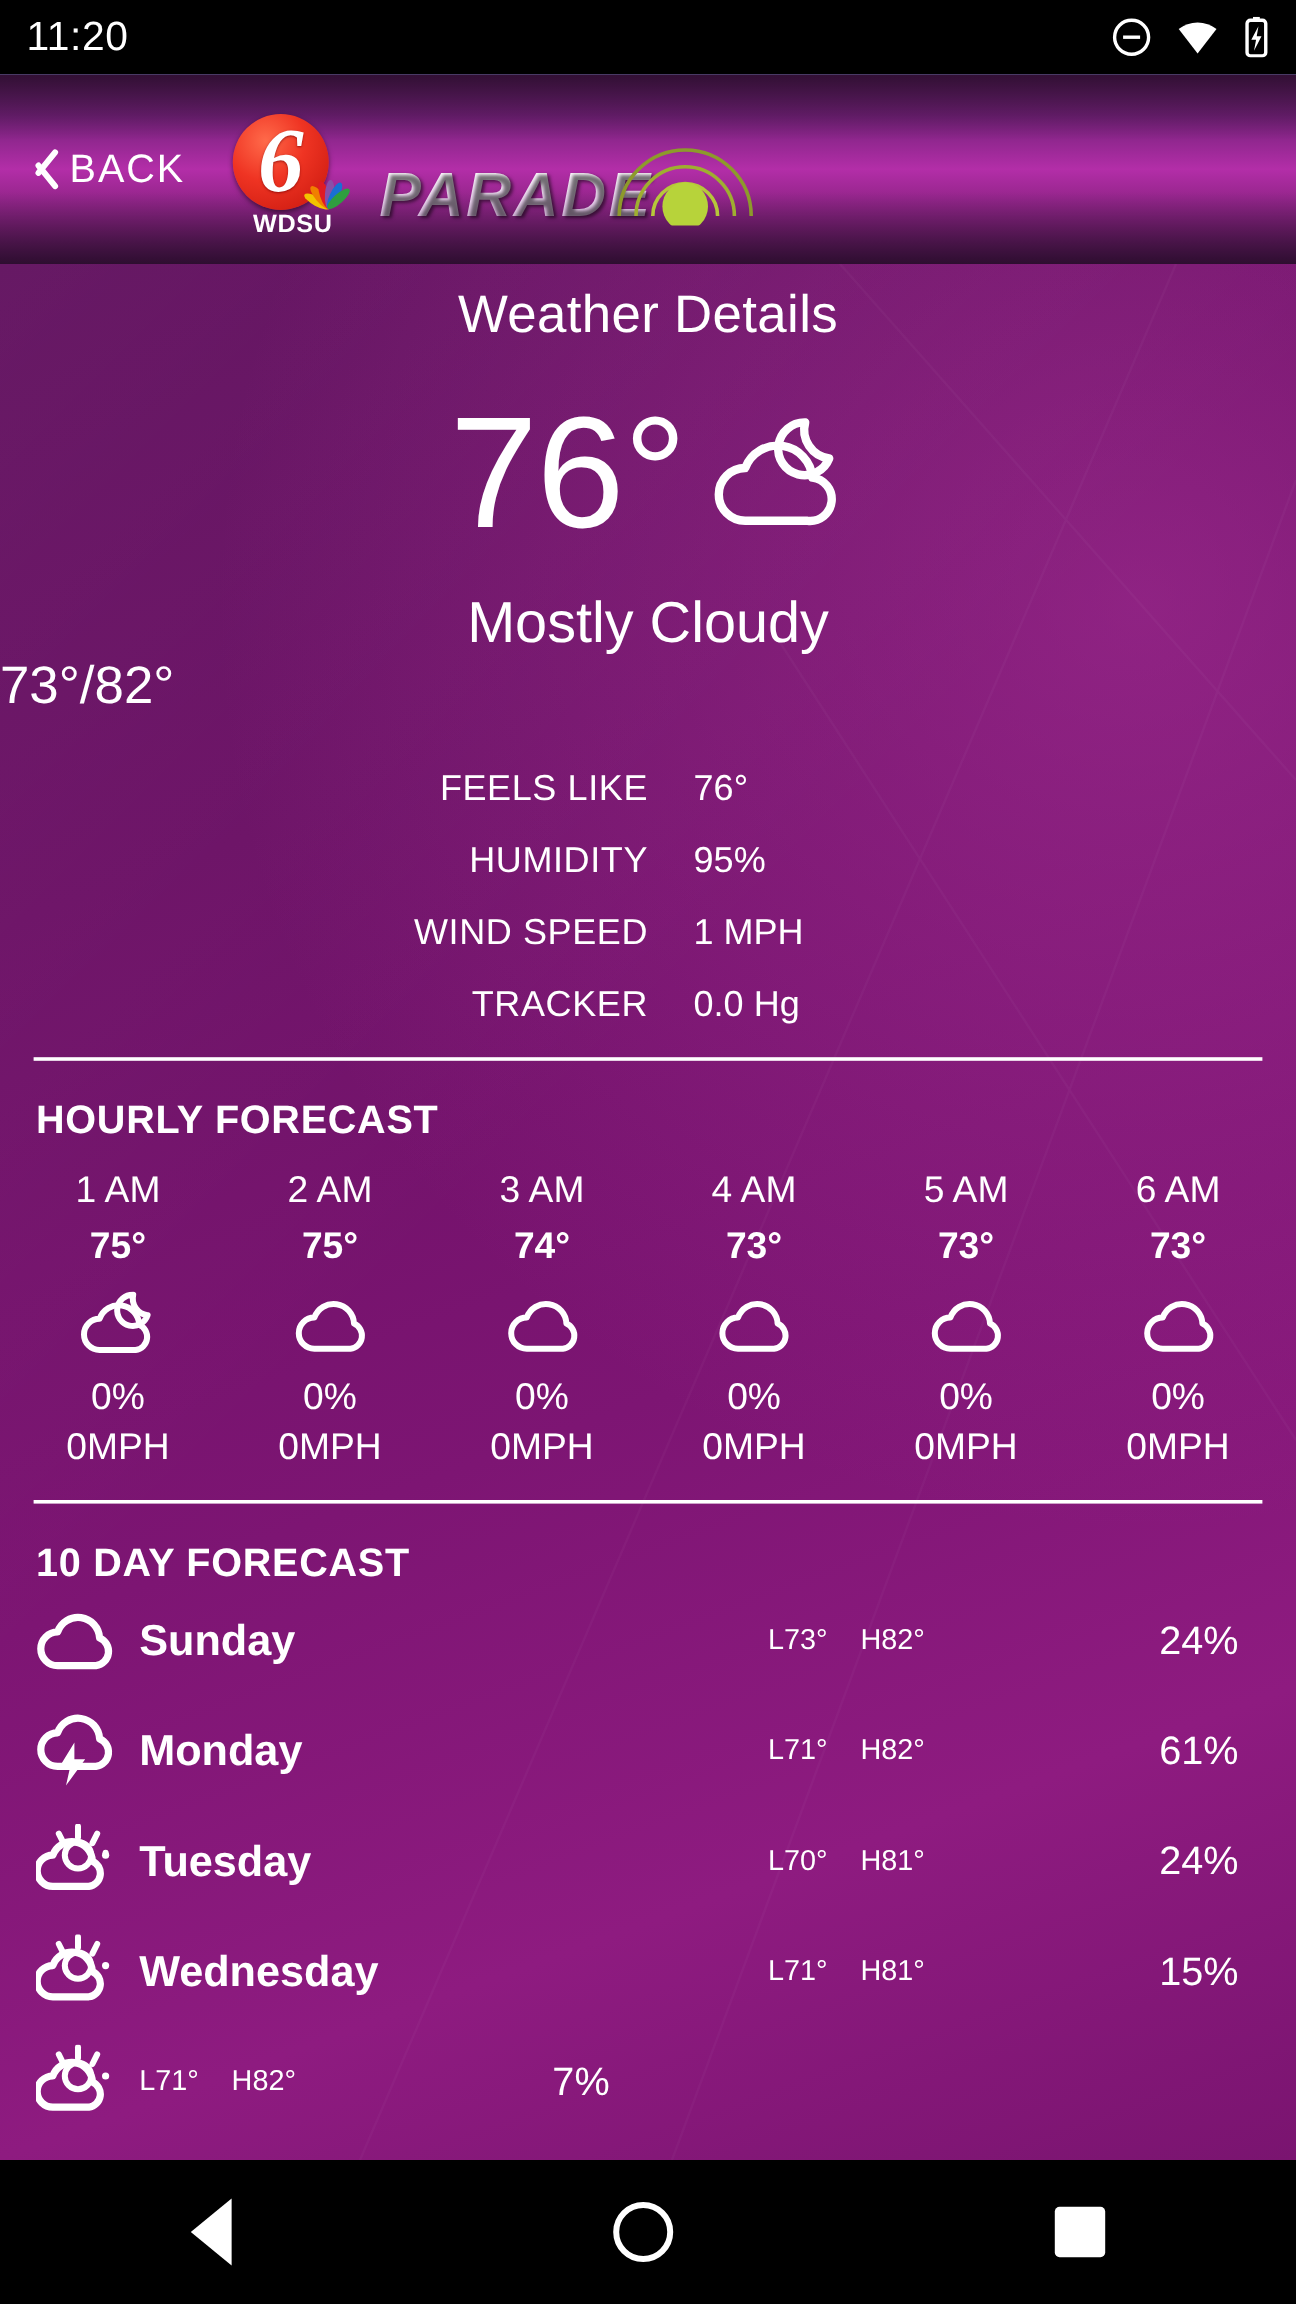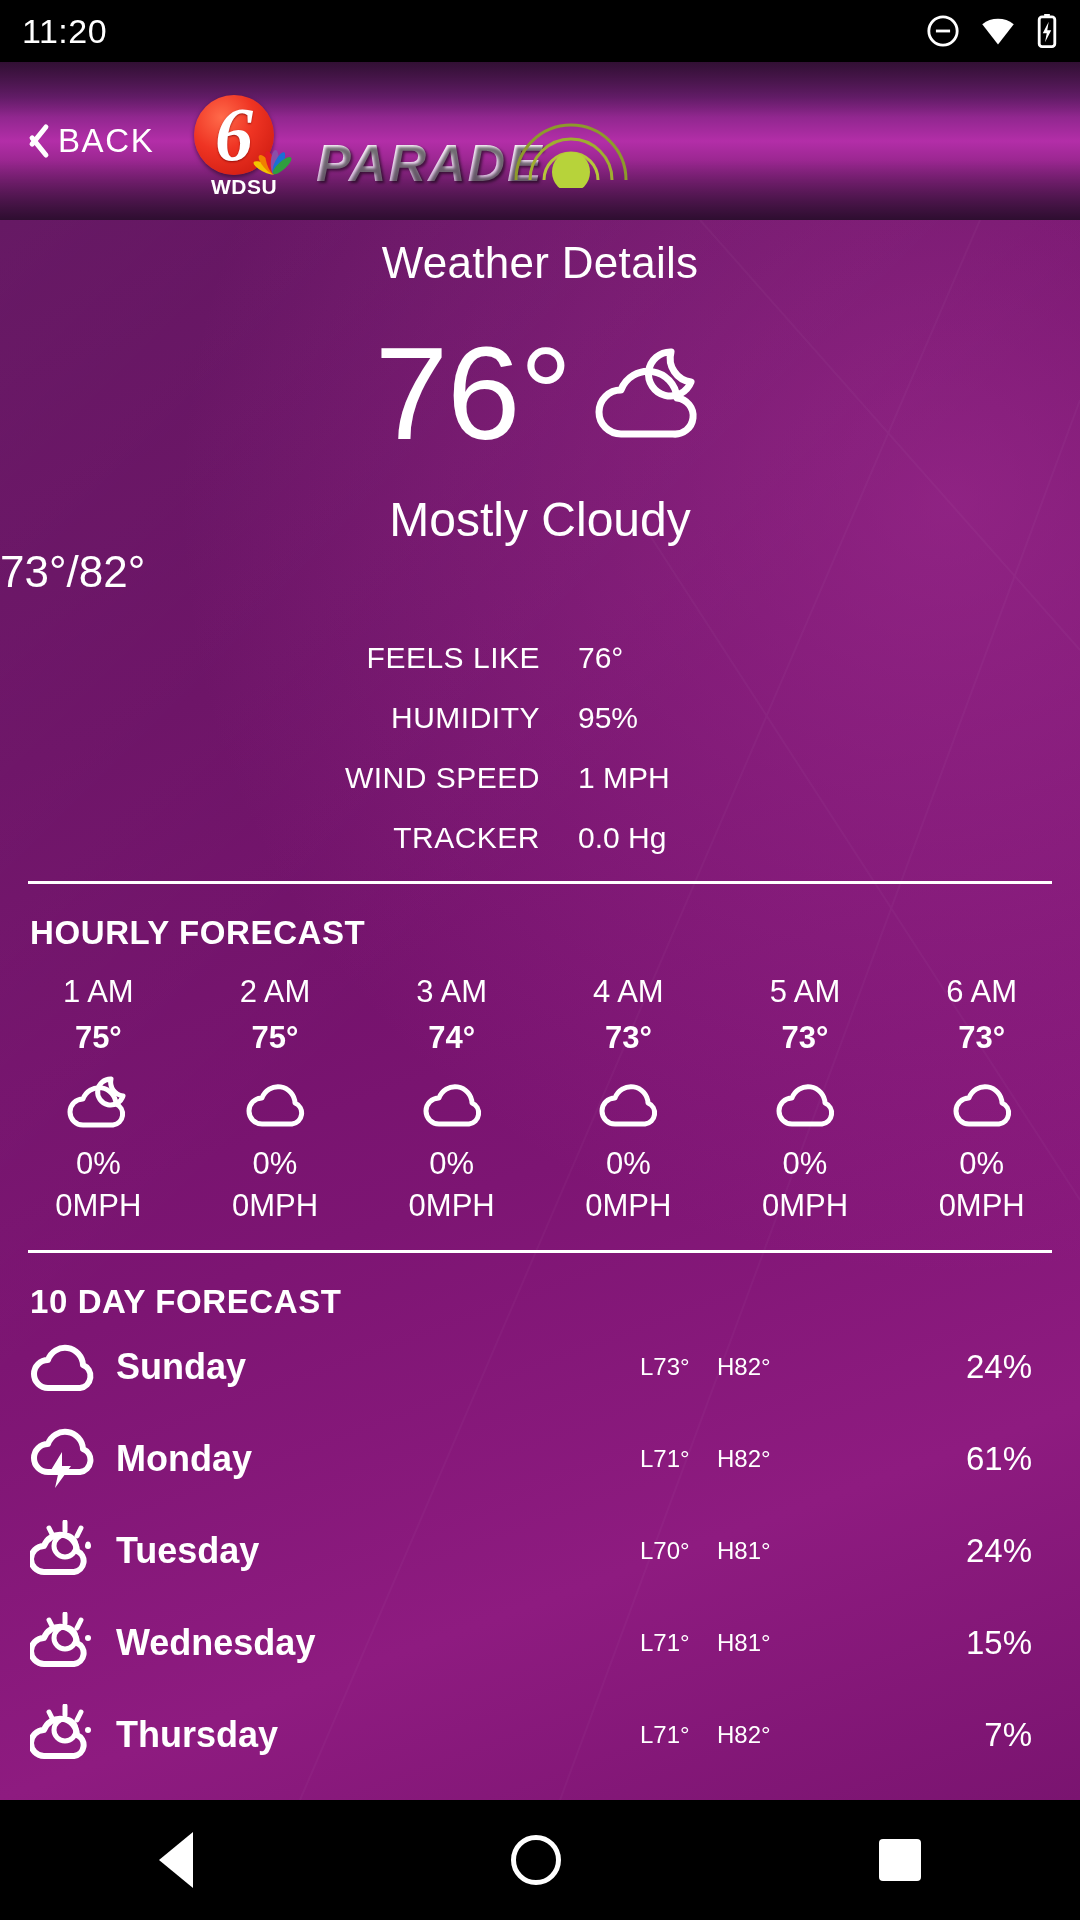--- a/index.html
+++ b/index.html
@@ -409,21 +409,20 @@
             <g stroke="#fff" stroke-width="5" stroke-linecap="round">
               <line x1="35" y1="2" x2="35" y2="11"></line>
               <line x1="19" y1="8" x2="23" y2="16"></line>
               <line x1="51" y1="8" x2="47" y2="16"></line>
             </g>
             <circle cx="58" cy="26" r="3" fill="#fff"></circle>
             <circle cx="35" cy="26" r="11" fill="none" stroke="#fff" stroke-width="5"></circle>
             <path d="M14 52 a13 13 0 0 1 0 -26 a17 17 0 0 1 33 5 a11 11 0 0 1 -3 21 z" fill="none" stroke="#fff" stroke-width="6" stroke-linejoin="round"></path>
           </svg>
         </div>
-        <div class="day-name">Thursday</div>
         <div class="day-temps">
           <span>L71°</span>
           <span style="display:inline-block;width:14px"></span>
           <span>H82°</span>
         </div>
         <div class="day-pop">7%</div>
       </div>
     </div>
   </div>
 

